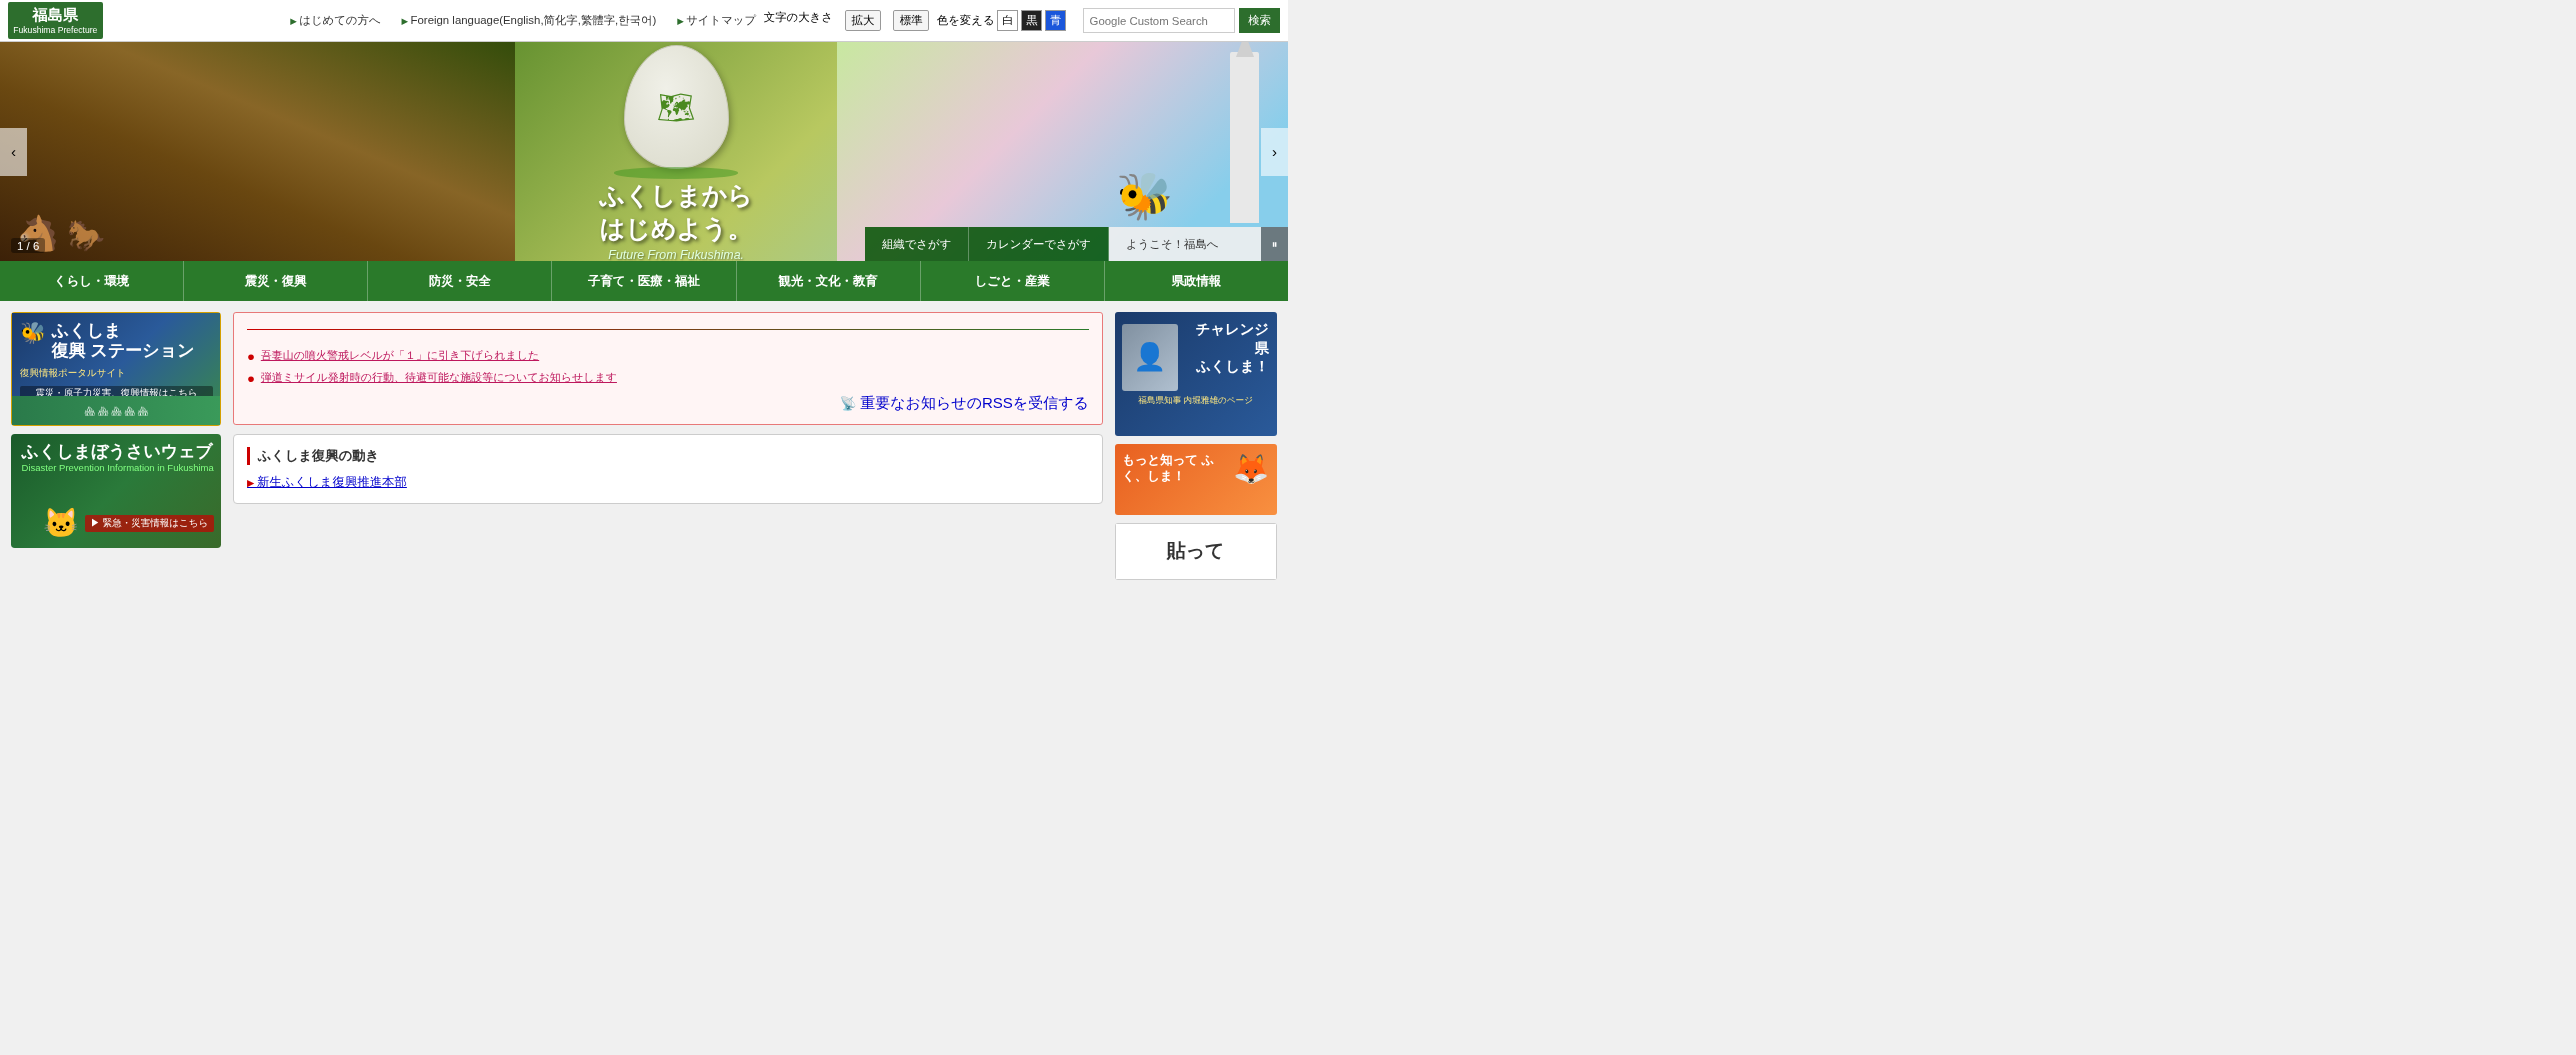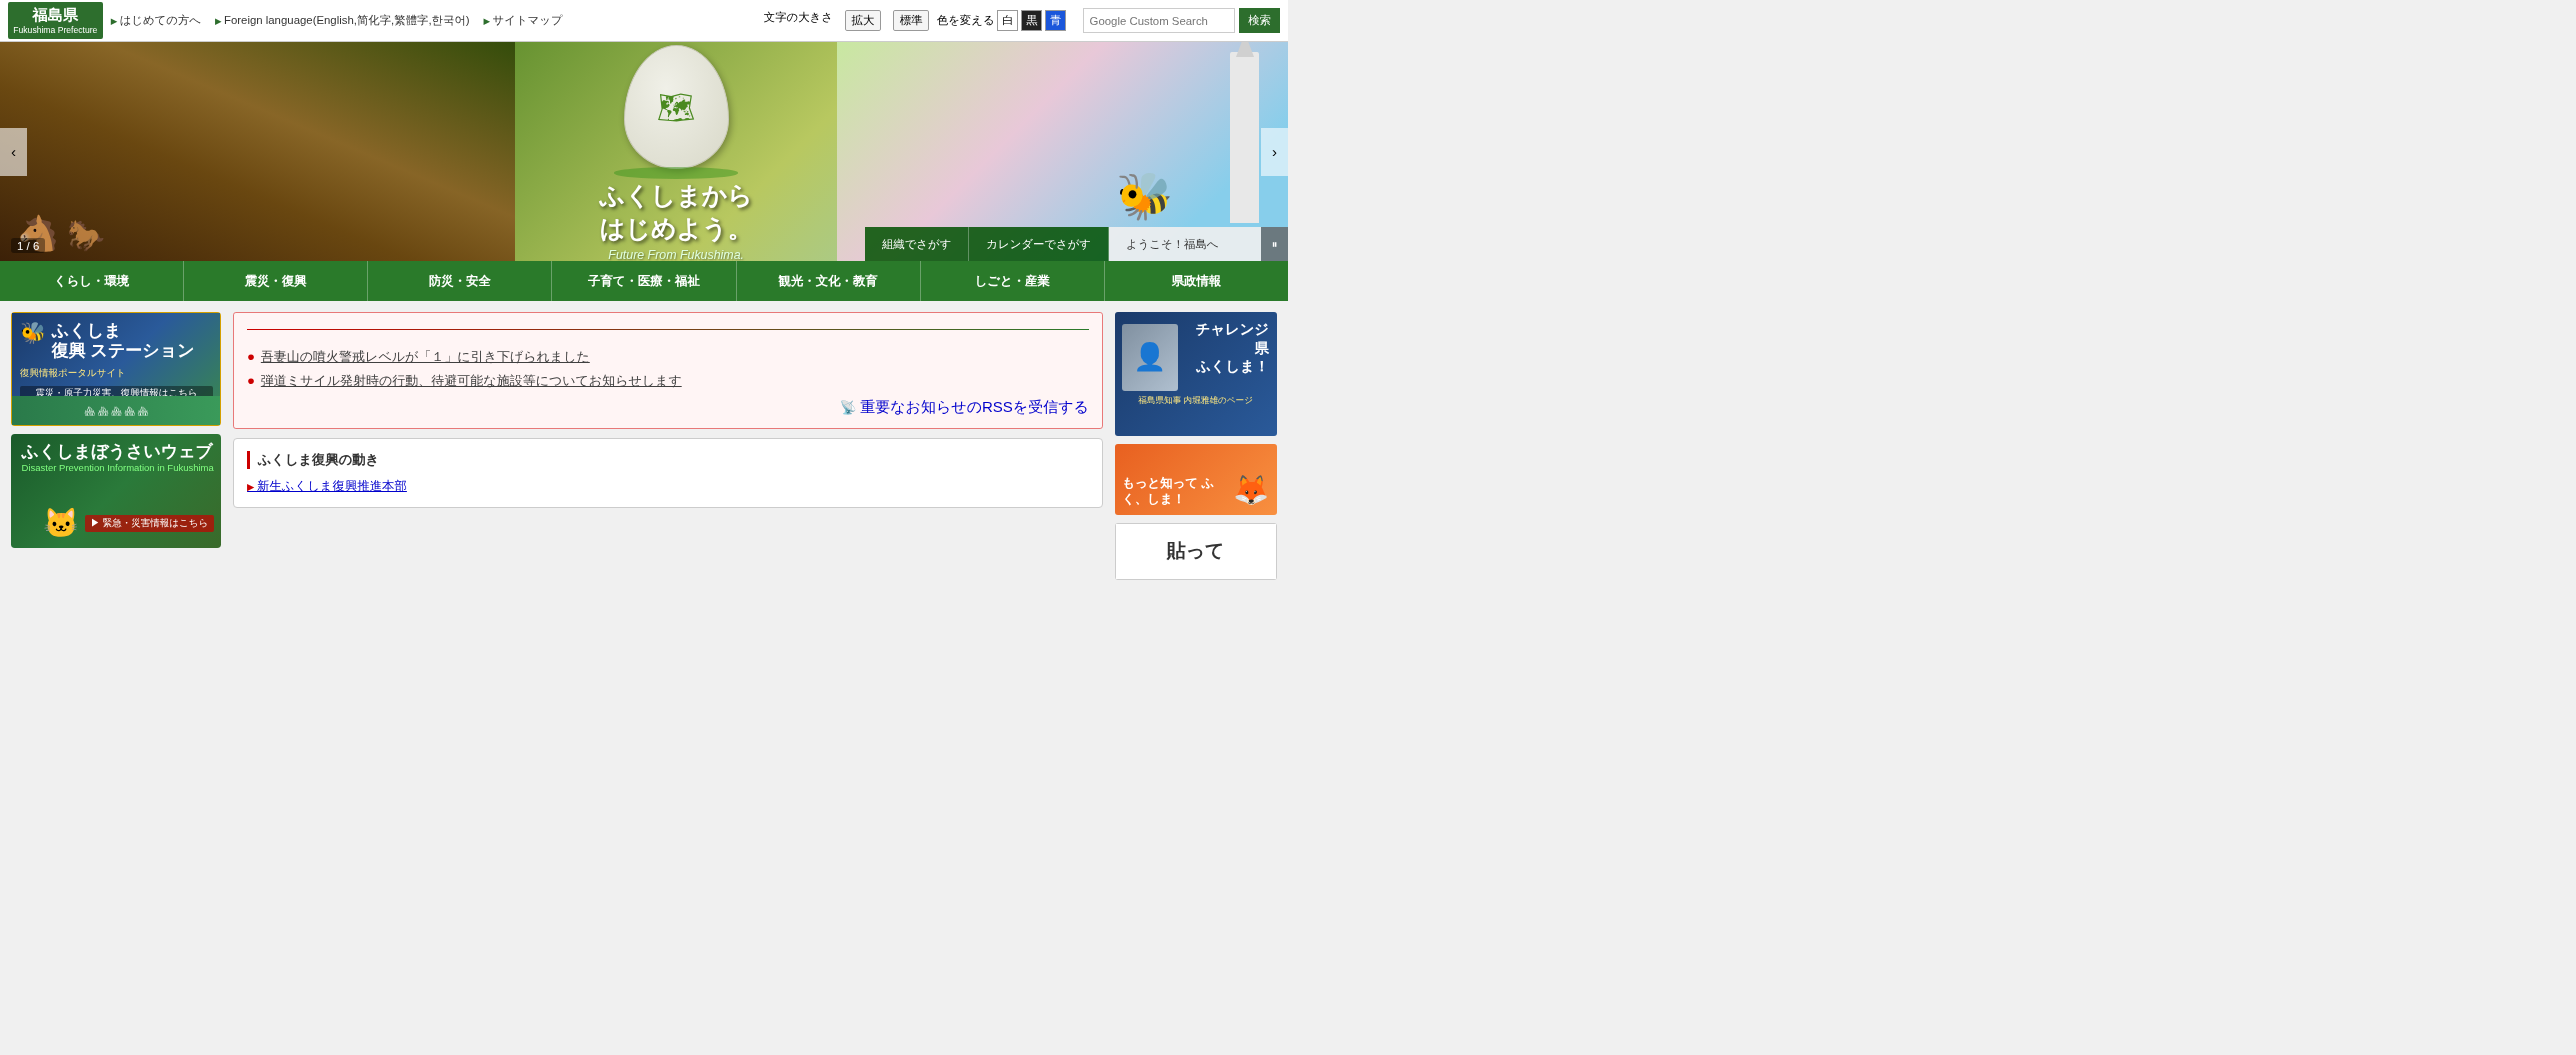--- a/index.html
+++ b/index.html
@@ -24,22 +24,23 @@
       color: #fff;
       padding: 2.9px 5.7px;
       font-size: 10.5px;
       line-height: 1.3;
       border-radius: 1.9px;
     }
     .logo-area .kanji { font-size: 15.2px; font-weight: bold; }
     .logo-area .roman { font-size: 8.6px; }
     .top-nav-links {
       display: flex;
-      gap: 14px;
+      gap: 21px;
       flex: 1;
+      justify-content: flex-end;
     }
     .top-nav-links a {
       color: #333;
       text-decoration: none;
       font-size: 11.4px;
       white-space: nowrap;
     }
     .top-nav-links a::before {
       content: '▶ ';
       color: #2d6e2d;
@@ -412,23 +413,23 @@
       gap: 5.7px;
       margin-bottom: 5.7px;
     }
     .notice-icon {
       color: #cc0000;
       font-size: 13.3px;
       flex-shrink: 0;
       margin-top: 1px;
     }
     .notice-link {
-      color: #404040;
+      color: #be185d;
       text-decoration: underline;
-      font-size: 13px;
+      font-size: 11px;
       cursor: pointer;
     }
     .rss-link-area {
       display: flex;
       justify-content: flex-end;
       align-items: center;
       gap: 3.8px;
       margin-top: 7.6px;
     }
     .rss-icon {
@@ -517,21 +518,21 @@
       align-items: center;
       justify-content: center;
       color: #606870;
       font-size: 27px;
     }
     .mottoshitte-banner {
       background: linear-gradient(135deg, #e86020, #f89040);
       padding: 7.6px;
       height: 71px;
       display: flex;
-      align-items: flex-end;
+      align-items: flex-start;
       justify-content: space-between;
     }
     .mottoshitte-text {
       color: #fff;
       font-size: 12.4px;
       font-weight: bold;
       line-height: 1.3;
     }
     .mottoshitte-char {
       font-size: 29px;

